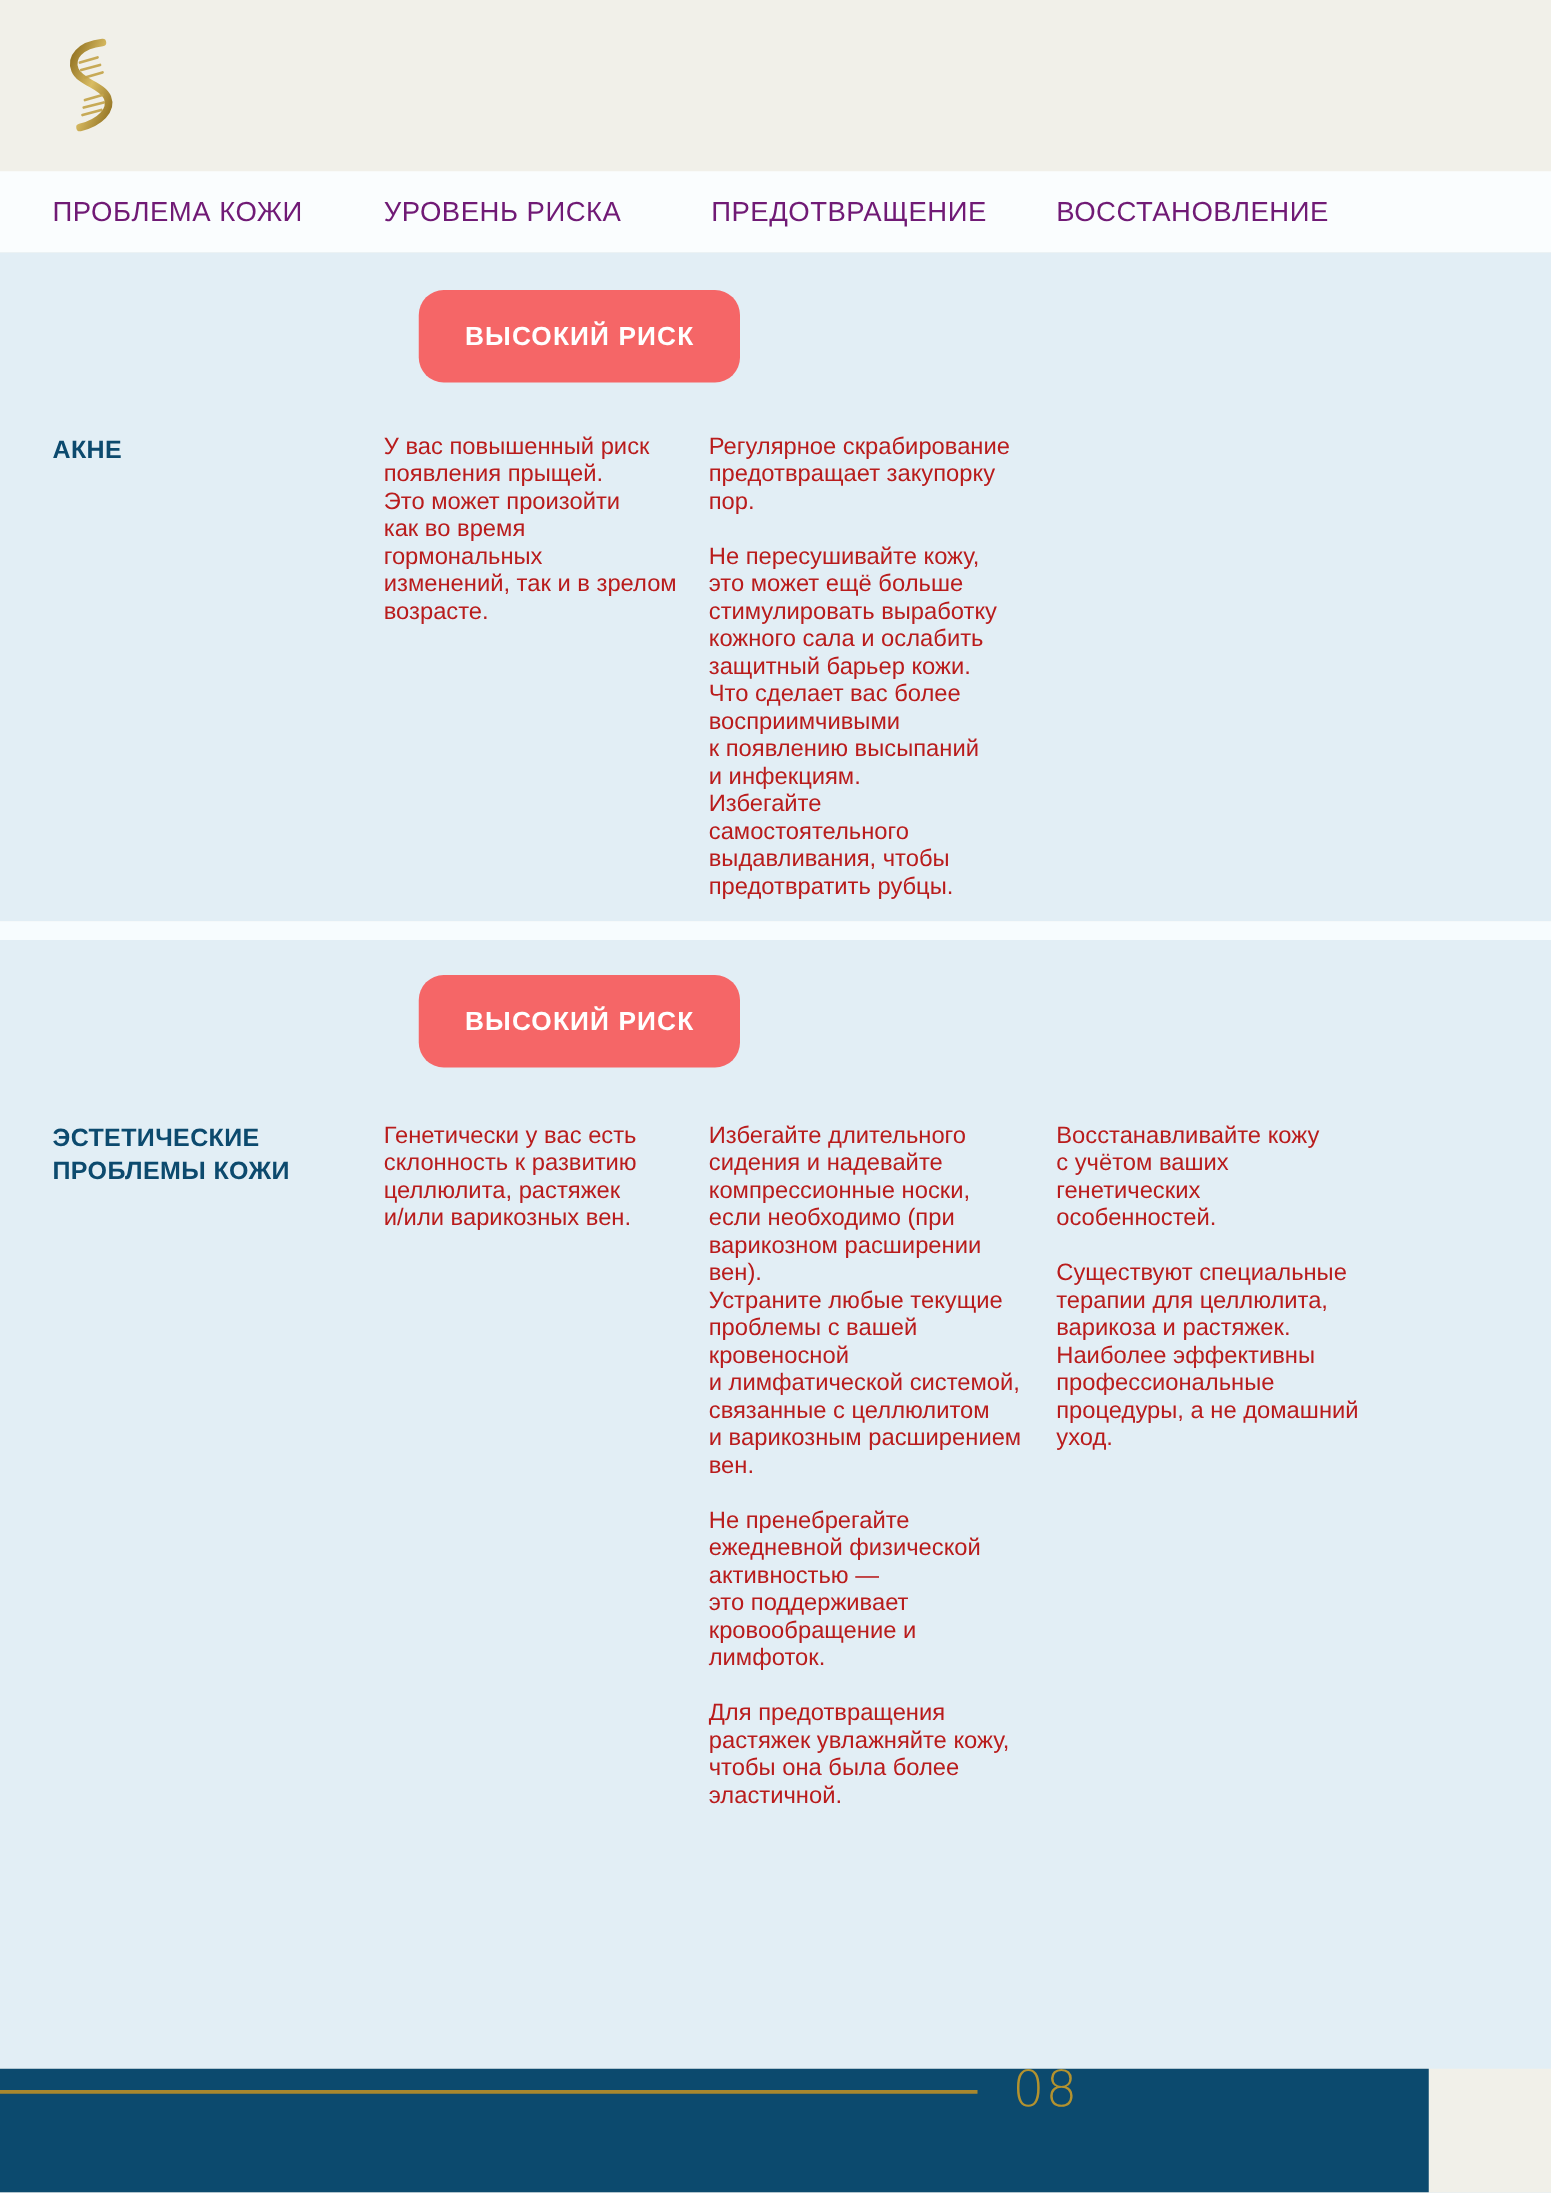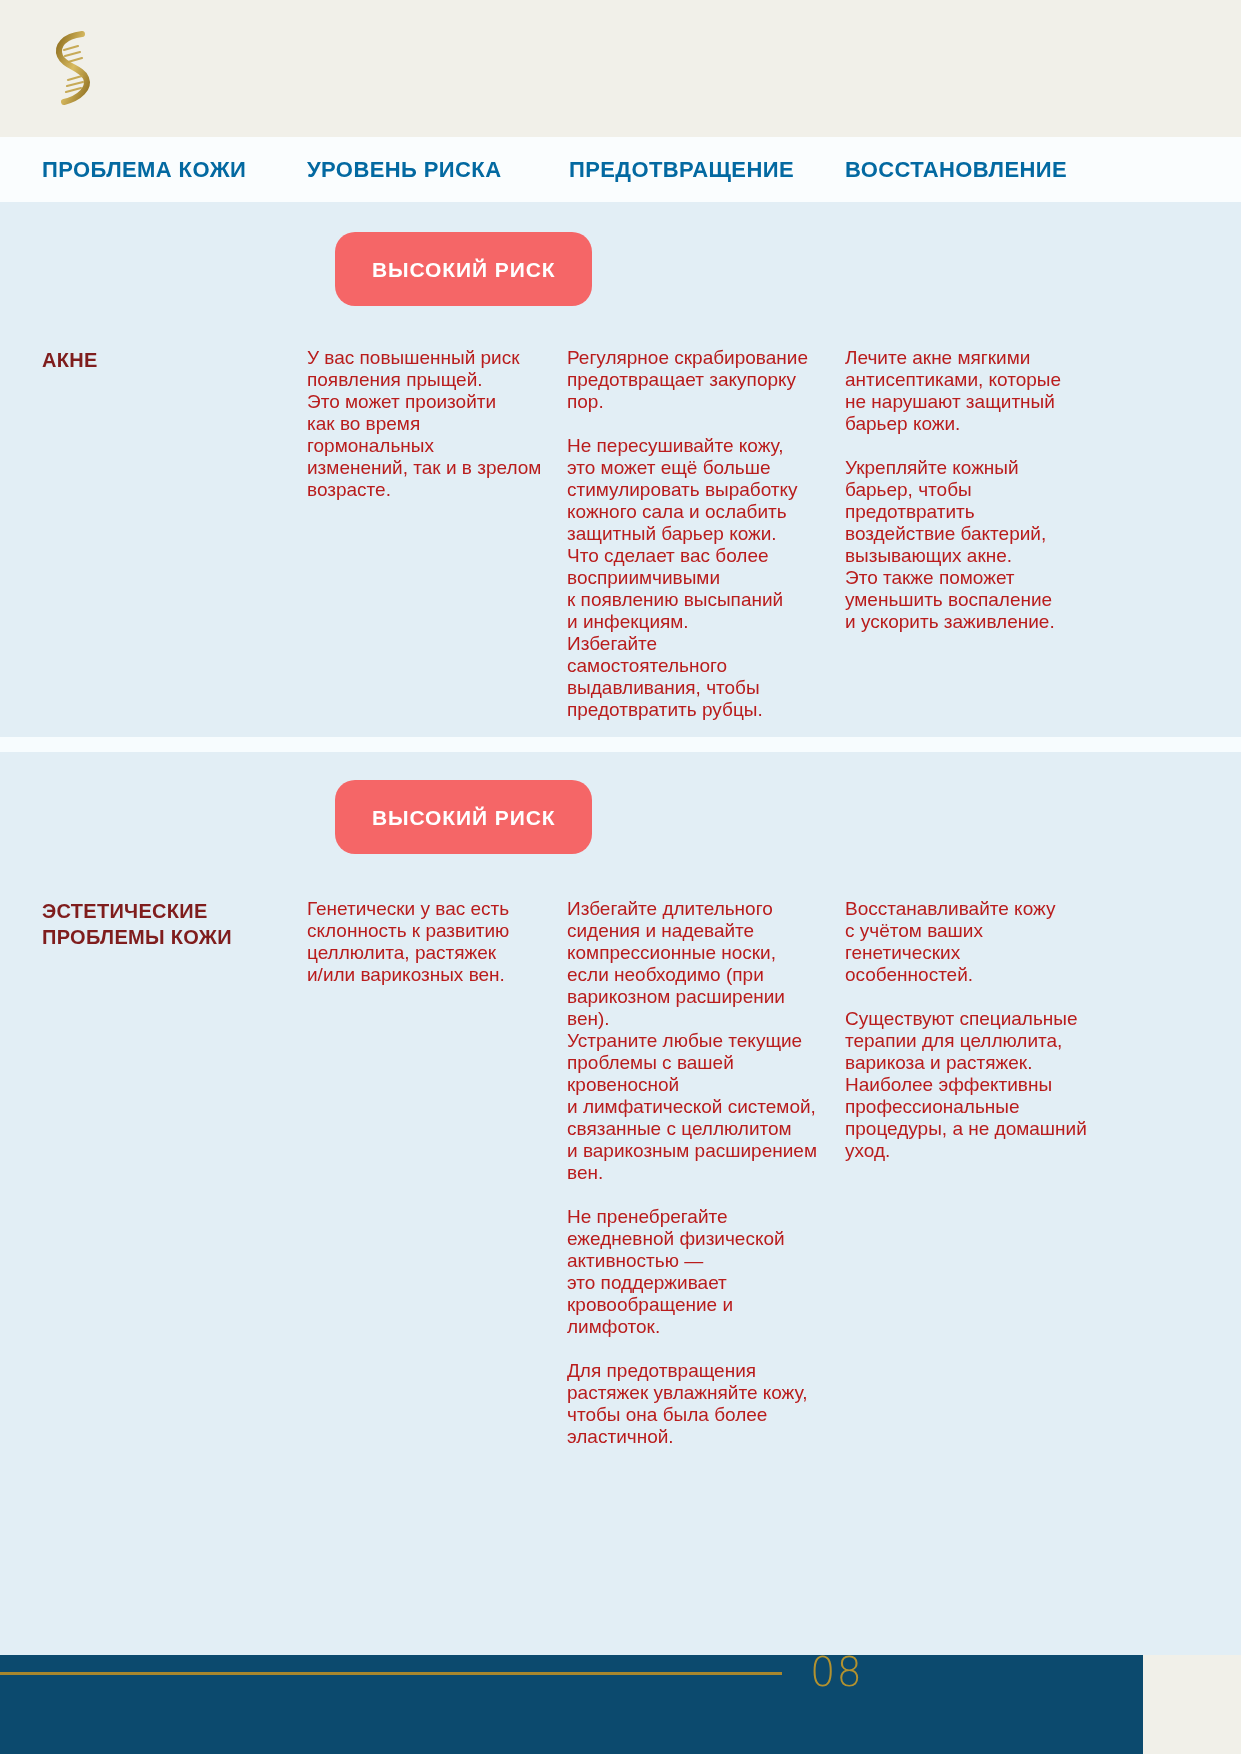--- a/index.html
+++ b/index.html
@@ -11,21 +11,21 @@
     overflow:hidden;
     color:#333f4d;
   }
   .logo-wrap { position:absolute; left:44px; top:30px; width:62px; height:78px; }
   .header-band {
     position:absolute; left:0; top:137px; width:1241px; height:65px;
     background:#fafdfe;
     display:flex; align-items:center;
   }
   .header-band .hcell {
-    font-weight:700; font-size:22px; color:#0369a1; letter-spacing:0.4px;
+    font-weight:400; font-size:22px; color:#701a75; letter-spacing:0.4px;
     white-space:nowrap;
   }
   .hc1 { position:absolute; left:42px; }
   .hc2 { position:absolute; left:307px; }
   .hc3 { position:absolute; left:569px; }
   .hc4 { position:absolute; left:845px; }
 
   .panel {
     position:absolute; left:0; width:1241px; background:#e2eef5;
   }
@@ -48,21 +48,21 @@
 
   .row {
     display:grid;
     grid-template-columns:265px 260px 278px 354px;
     padding:0 0 0 42px;
   }
   .row-1 { margin-top:41px; }
   .row-2 { margin-top:44px; }
 
   .problem-label {
-    font-weight:700; font-size:20px; line-height:26px; color:#7f1d1d;
+    font-weight:700; font-size:20px; line-height:26px; color:#0c4a6e;
     letter-spacing:0.3px;
     white-space:pre-line;
   }
   .body-text {
     font-size:19px; line-height:22px; color:#b91c1c;
     white-space:pre-line;
   }
   .para { margin-bottom:22px; }
   .para:last-child { margin-bottom:0; }
   .col-pad { padding-right:24px; }
@@ -134,34 +134,20 @@
 стимулировать выработку
 кожного сала и ослабить
 защитный барьер кожи.
 Что сделает вас более
 восприимчивыми
 к появлению высыпаний
 и инфекциям.
 Избегайте самостоятельного
 выдавливания, чтобы
 предотвратить рубцы.</div>
-    </div>
-    <div class="col-pad">
-      <div class="body-text para">Лечите акне мягкими
-антисептиками, которые
-не нарушают защитный
-барьер кожи.</div>
-      <div class="body-text para">Укрепляйте кожный
-барьер, чтобы
-предотвратить
-воздействие бактерий,
-вызывающих акне.
-Это также поможет
-уменьшить воспаление
-и ускорить заживление.</div>
     </div>
   </div>
 </div>
 
 <div class="gap-band"></div>
 
 <div class="panel panel-2">
   <div>
     <span class="badge badge-row-2">ВЫСОКИЙ РИСК</span>
   </div>

